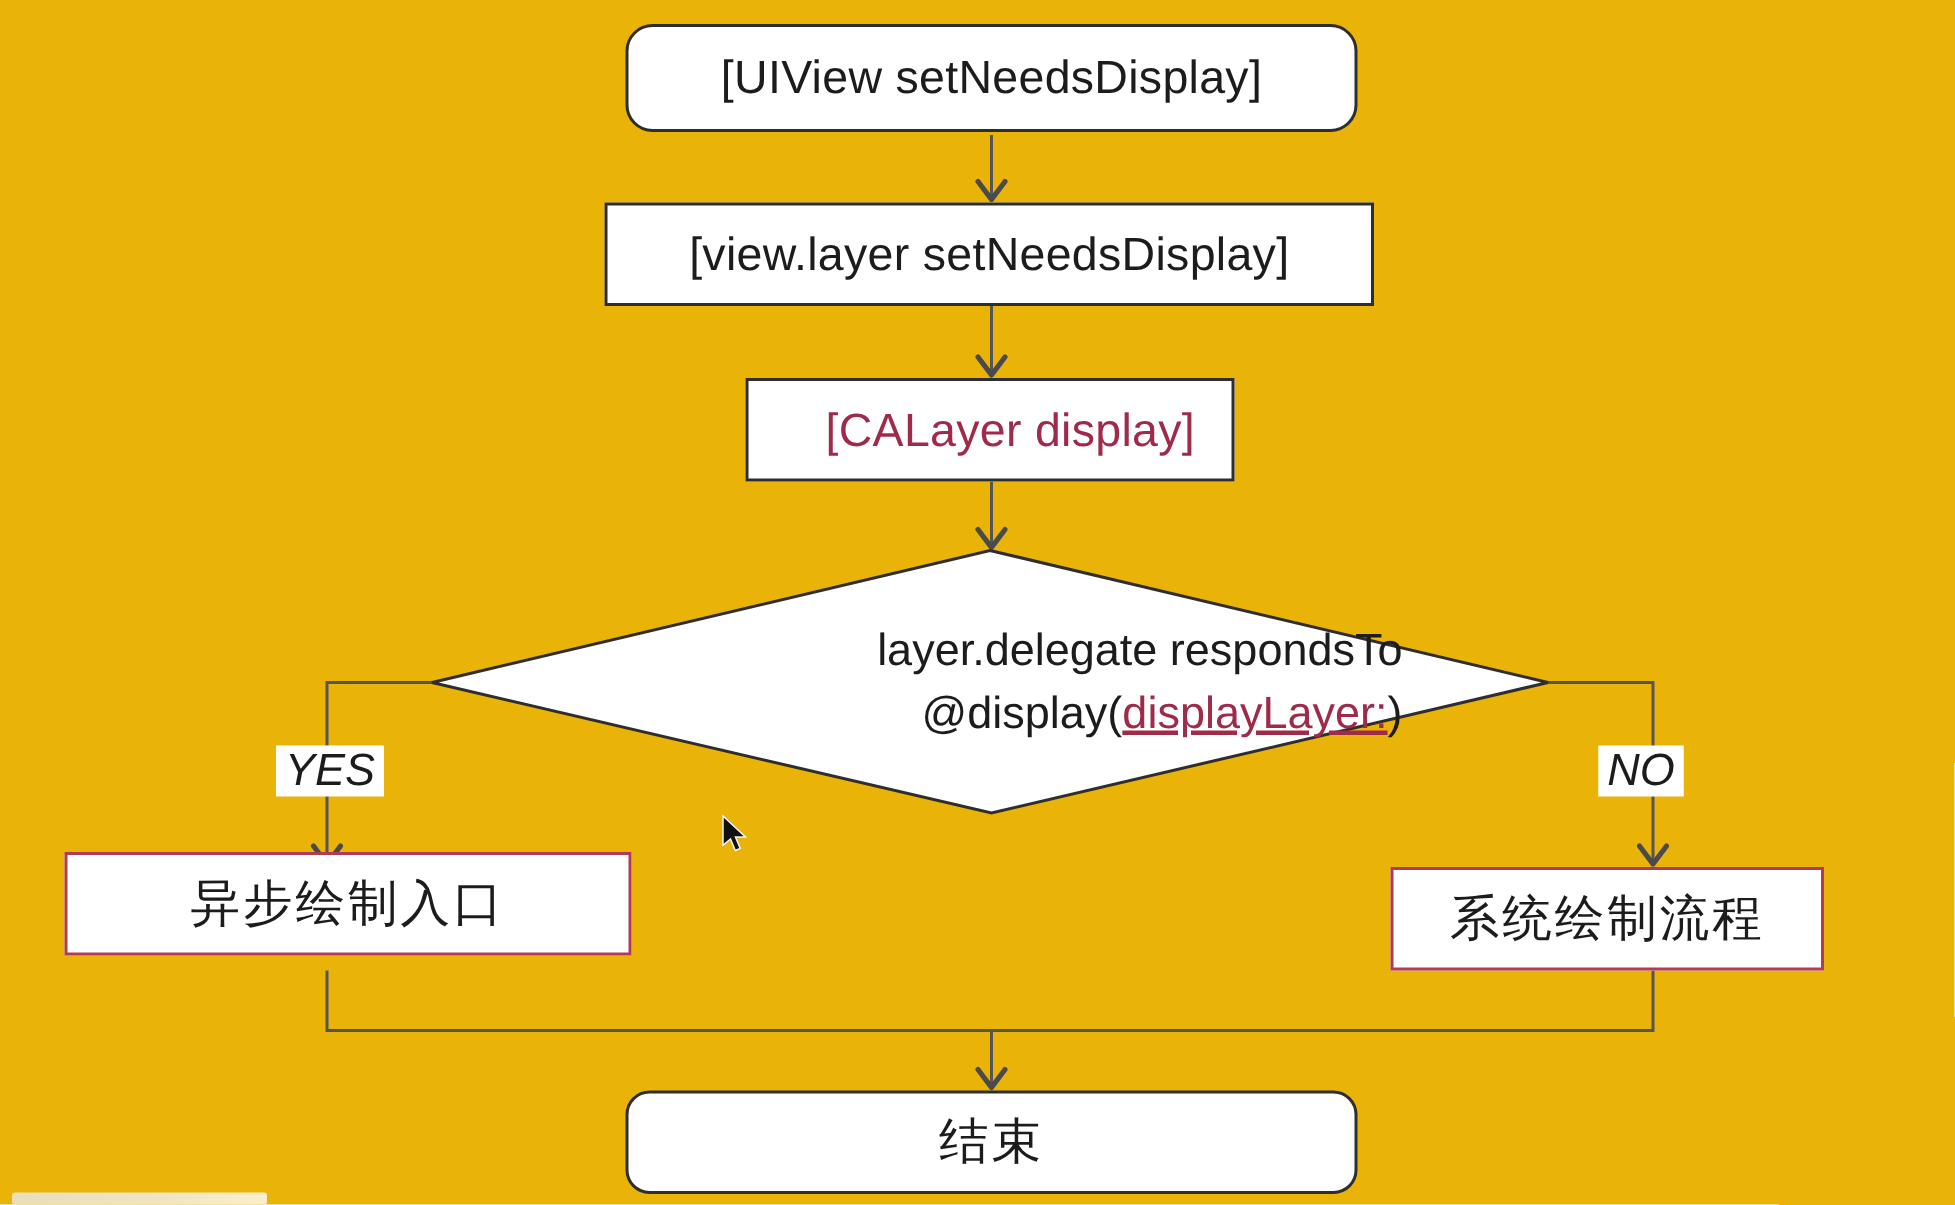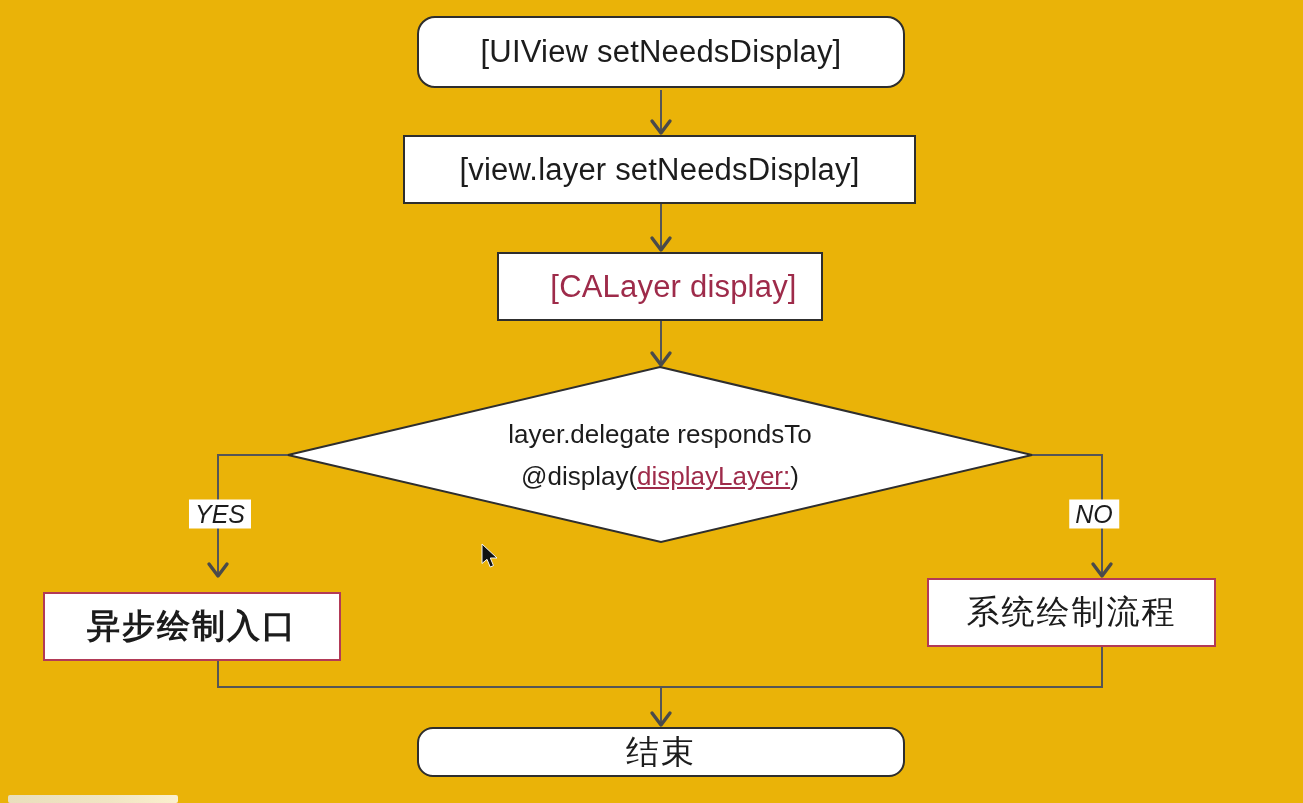--- a/index.html
+++ b/index.html
@@ -34,31 +34,31 @@
   }
   .node.rounded { border-radius: 18px; }
   .node.red-border { border-color: #b23a57; }
   .node.red-text { color: #9e2b4a; }
   .node.cjk { font-size: 33px; letter-spacing: 2px; }
   .diamond-text {
     position: absolute;
     left: 385px;
     top: 413px;
     width: 550px;
-    text-align: center;
-    font-size: 26px;
+    text-align: right;
+    font-size: 30px;
     line-height: 42px;
     color: #1c1c1c;
   }
   .red-inline { color: #9e2b4a; text-decoration: underline; }
   .branch-label {
     position: absolute;
     background: #ffffff;
     padding: 0 6px;
-    font-size: 25px;
+    font-size: 30px;
     font-style: italic;
     color: #1c1c1c;
     transform: translate(-50%, -50%);
   }
   .watermark-artifact {
     position: absolute;
     left: 8px;
     top: 795px;
     width: 170px;
     height: 8px;
@@ -118,29 +118,29 @@
   </div>
 
   <div class="diamond-text">
     <div>layer.delegate respondsTo</div>
     <div><span>@display(</span><span class="red-inline">displayLayer:</span><span>)</span></div>
   </div>
 
   <div class="branch-label" style="left:220px; top:514px;">YES</div>
   <div class="branch-label" style="left:1094px; top:514px;text-align:center;">NO</div>
 
-  <div class="node red-border cjk" style="left:43px; top:592px; width:298px; height:69px;font-weight:bold;">
+  <div class="node red-border cjk" style="left:43px; top:568px; width:378px; height:69px;">
     <span>异步绘制入口</span>
   </div>
 
   <div class="node red-border cjk" style="left:927px; top:578px; width:289px; height:69px;">
     <span>系统绘制流程</span>
   </div>
 
-  <div class="node rounded cjk" style="left:417px; top:727px; width:488px; height:50px; border-radius:16px;">
+  <div class="node rounded cjk" style="left:417px; top:727px; width:488px; height:69px; border-radius:16px;">
     <span>结束</span>
   </div>
 
   <svg class="cursor" width="20" height="28" viewBox="0 0 20 28">
     <polygon points="2,1 2,20.5 7,16.3 10.2,24 13.5,22.6 10.3,15 17,15" fill="#111111" stroke="#f5f5f5" stroke-width="1"></polygon>
   </svg>
 
   <div class="watermark-artifact"></div>
 
 </div>

